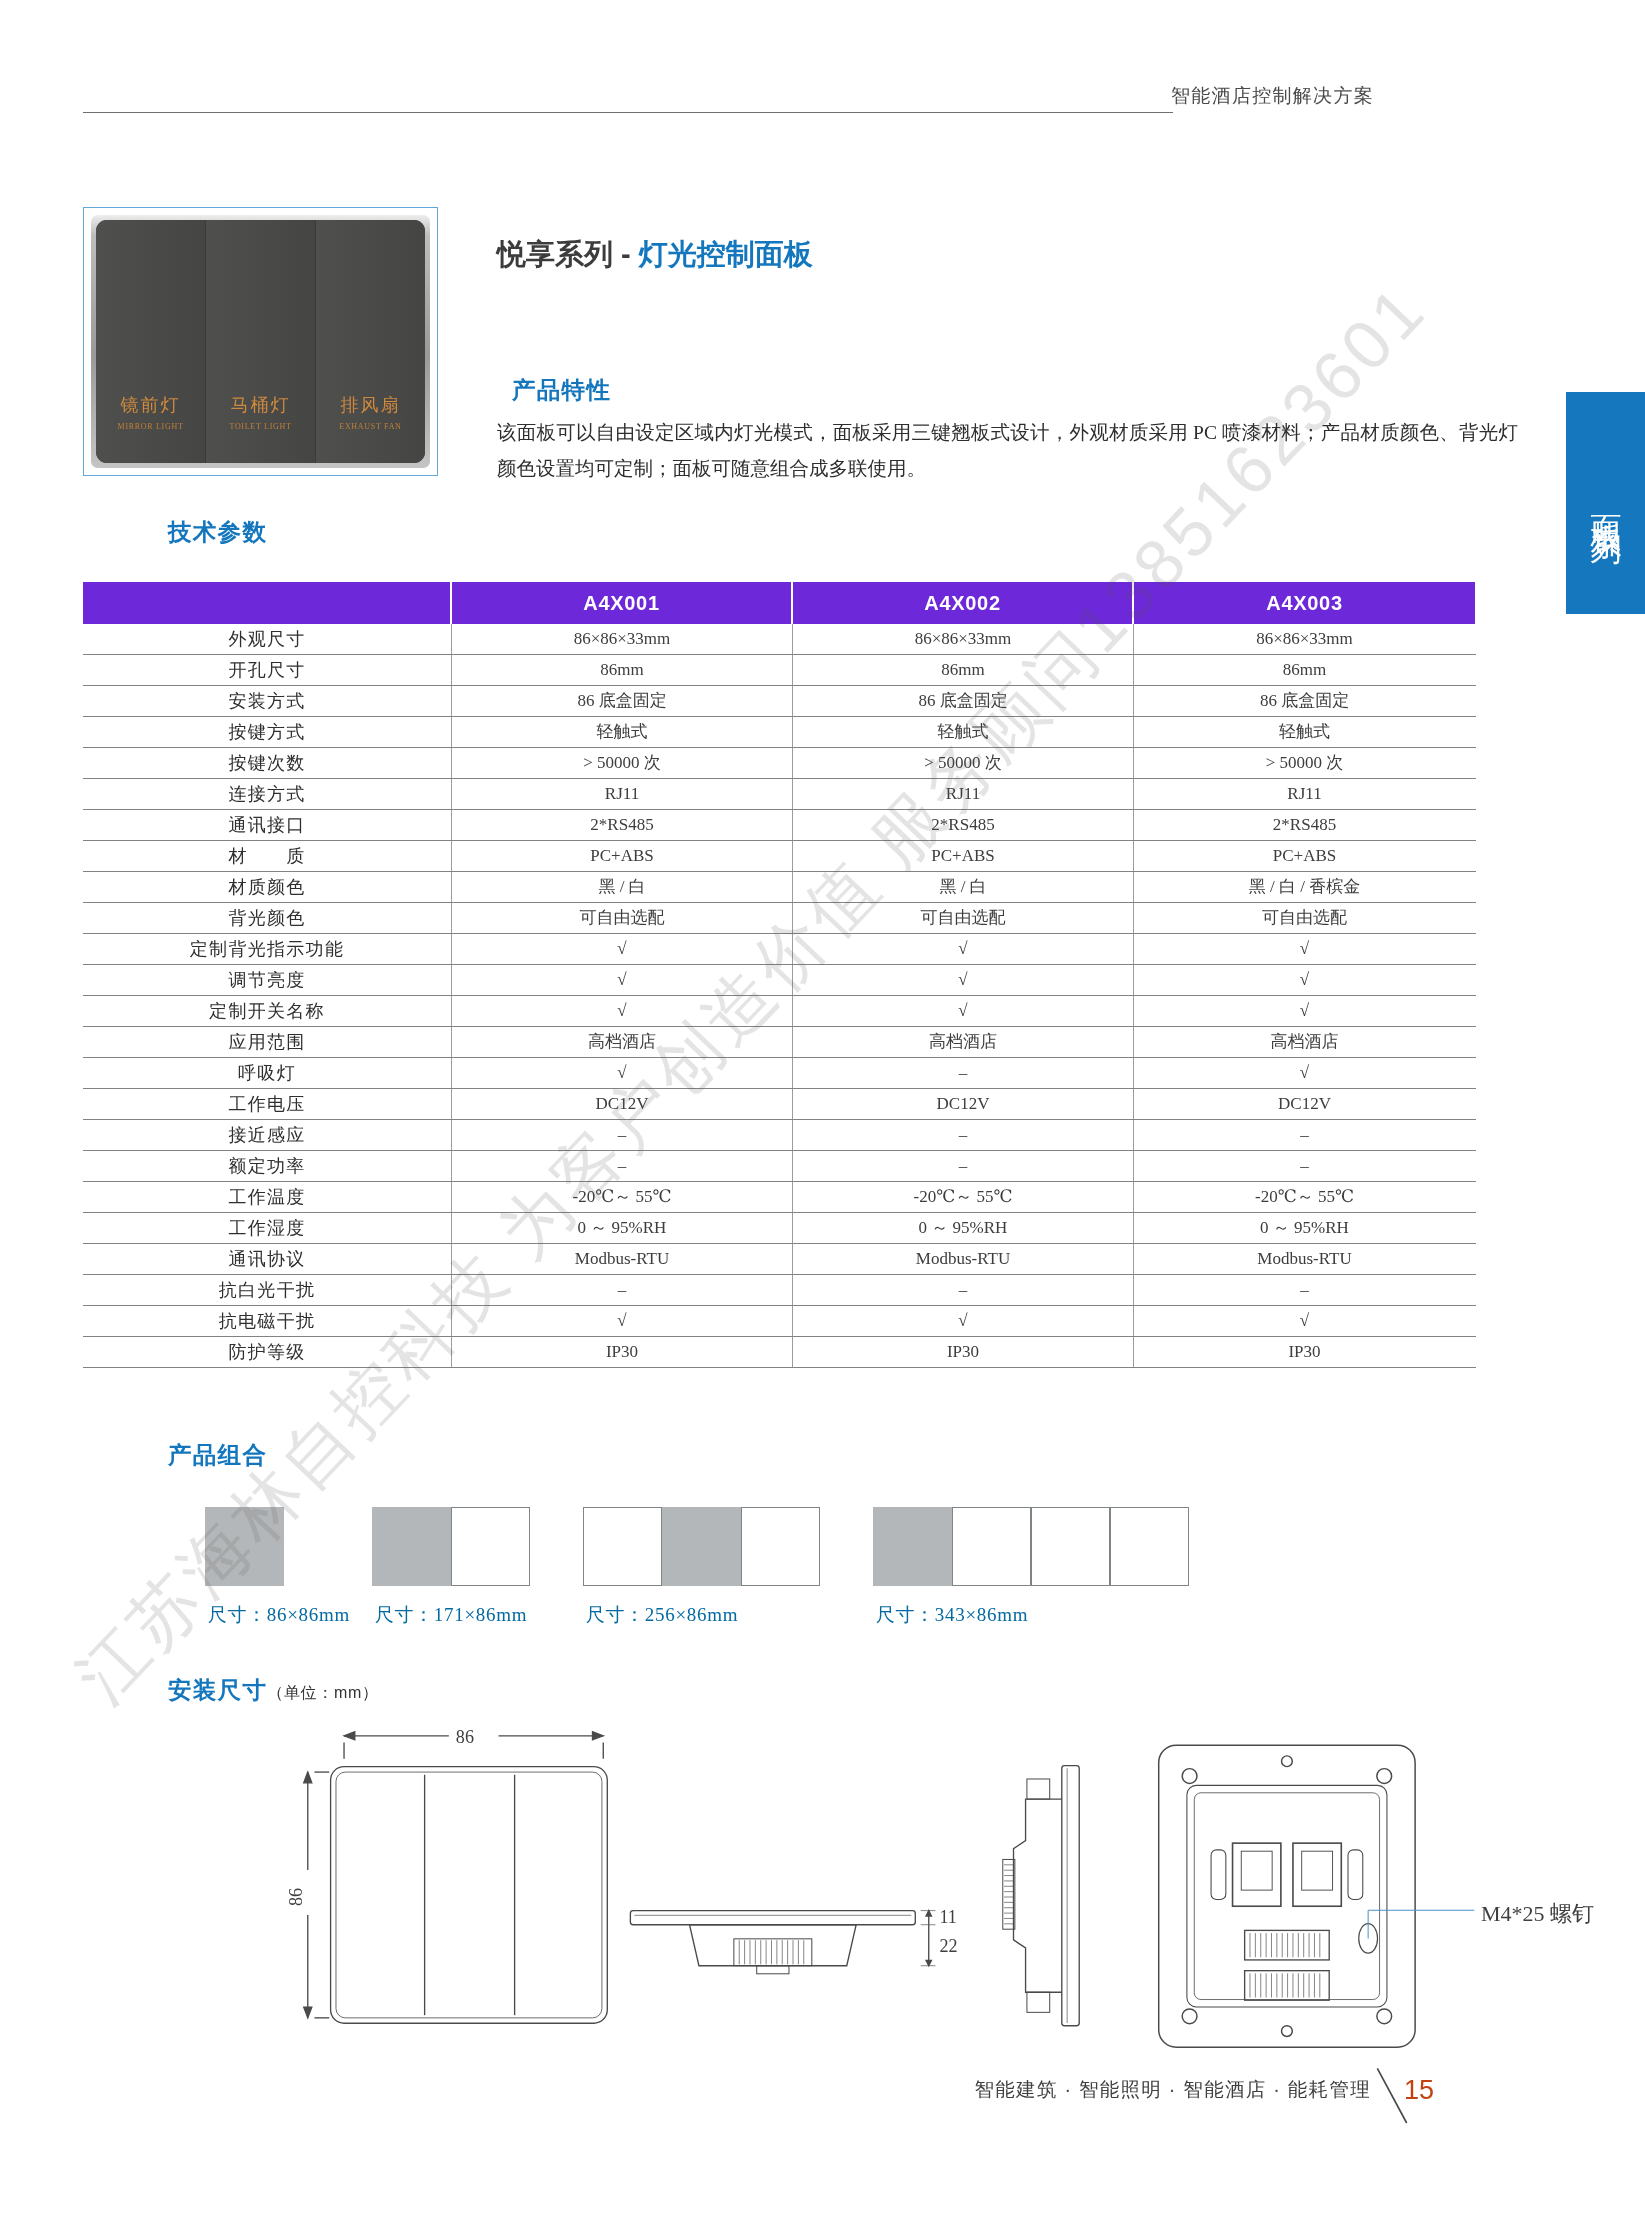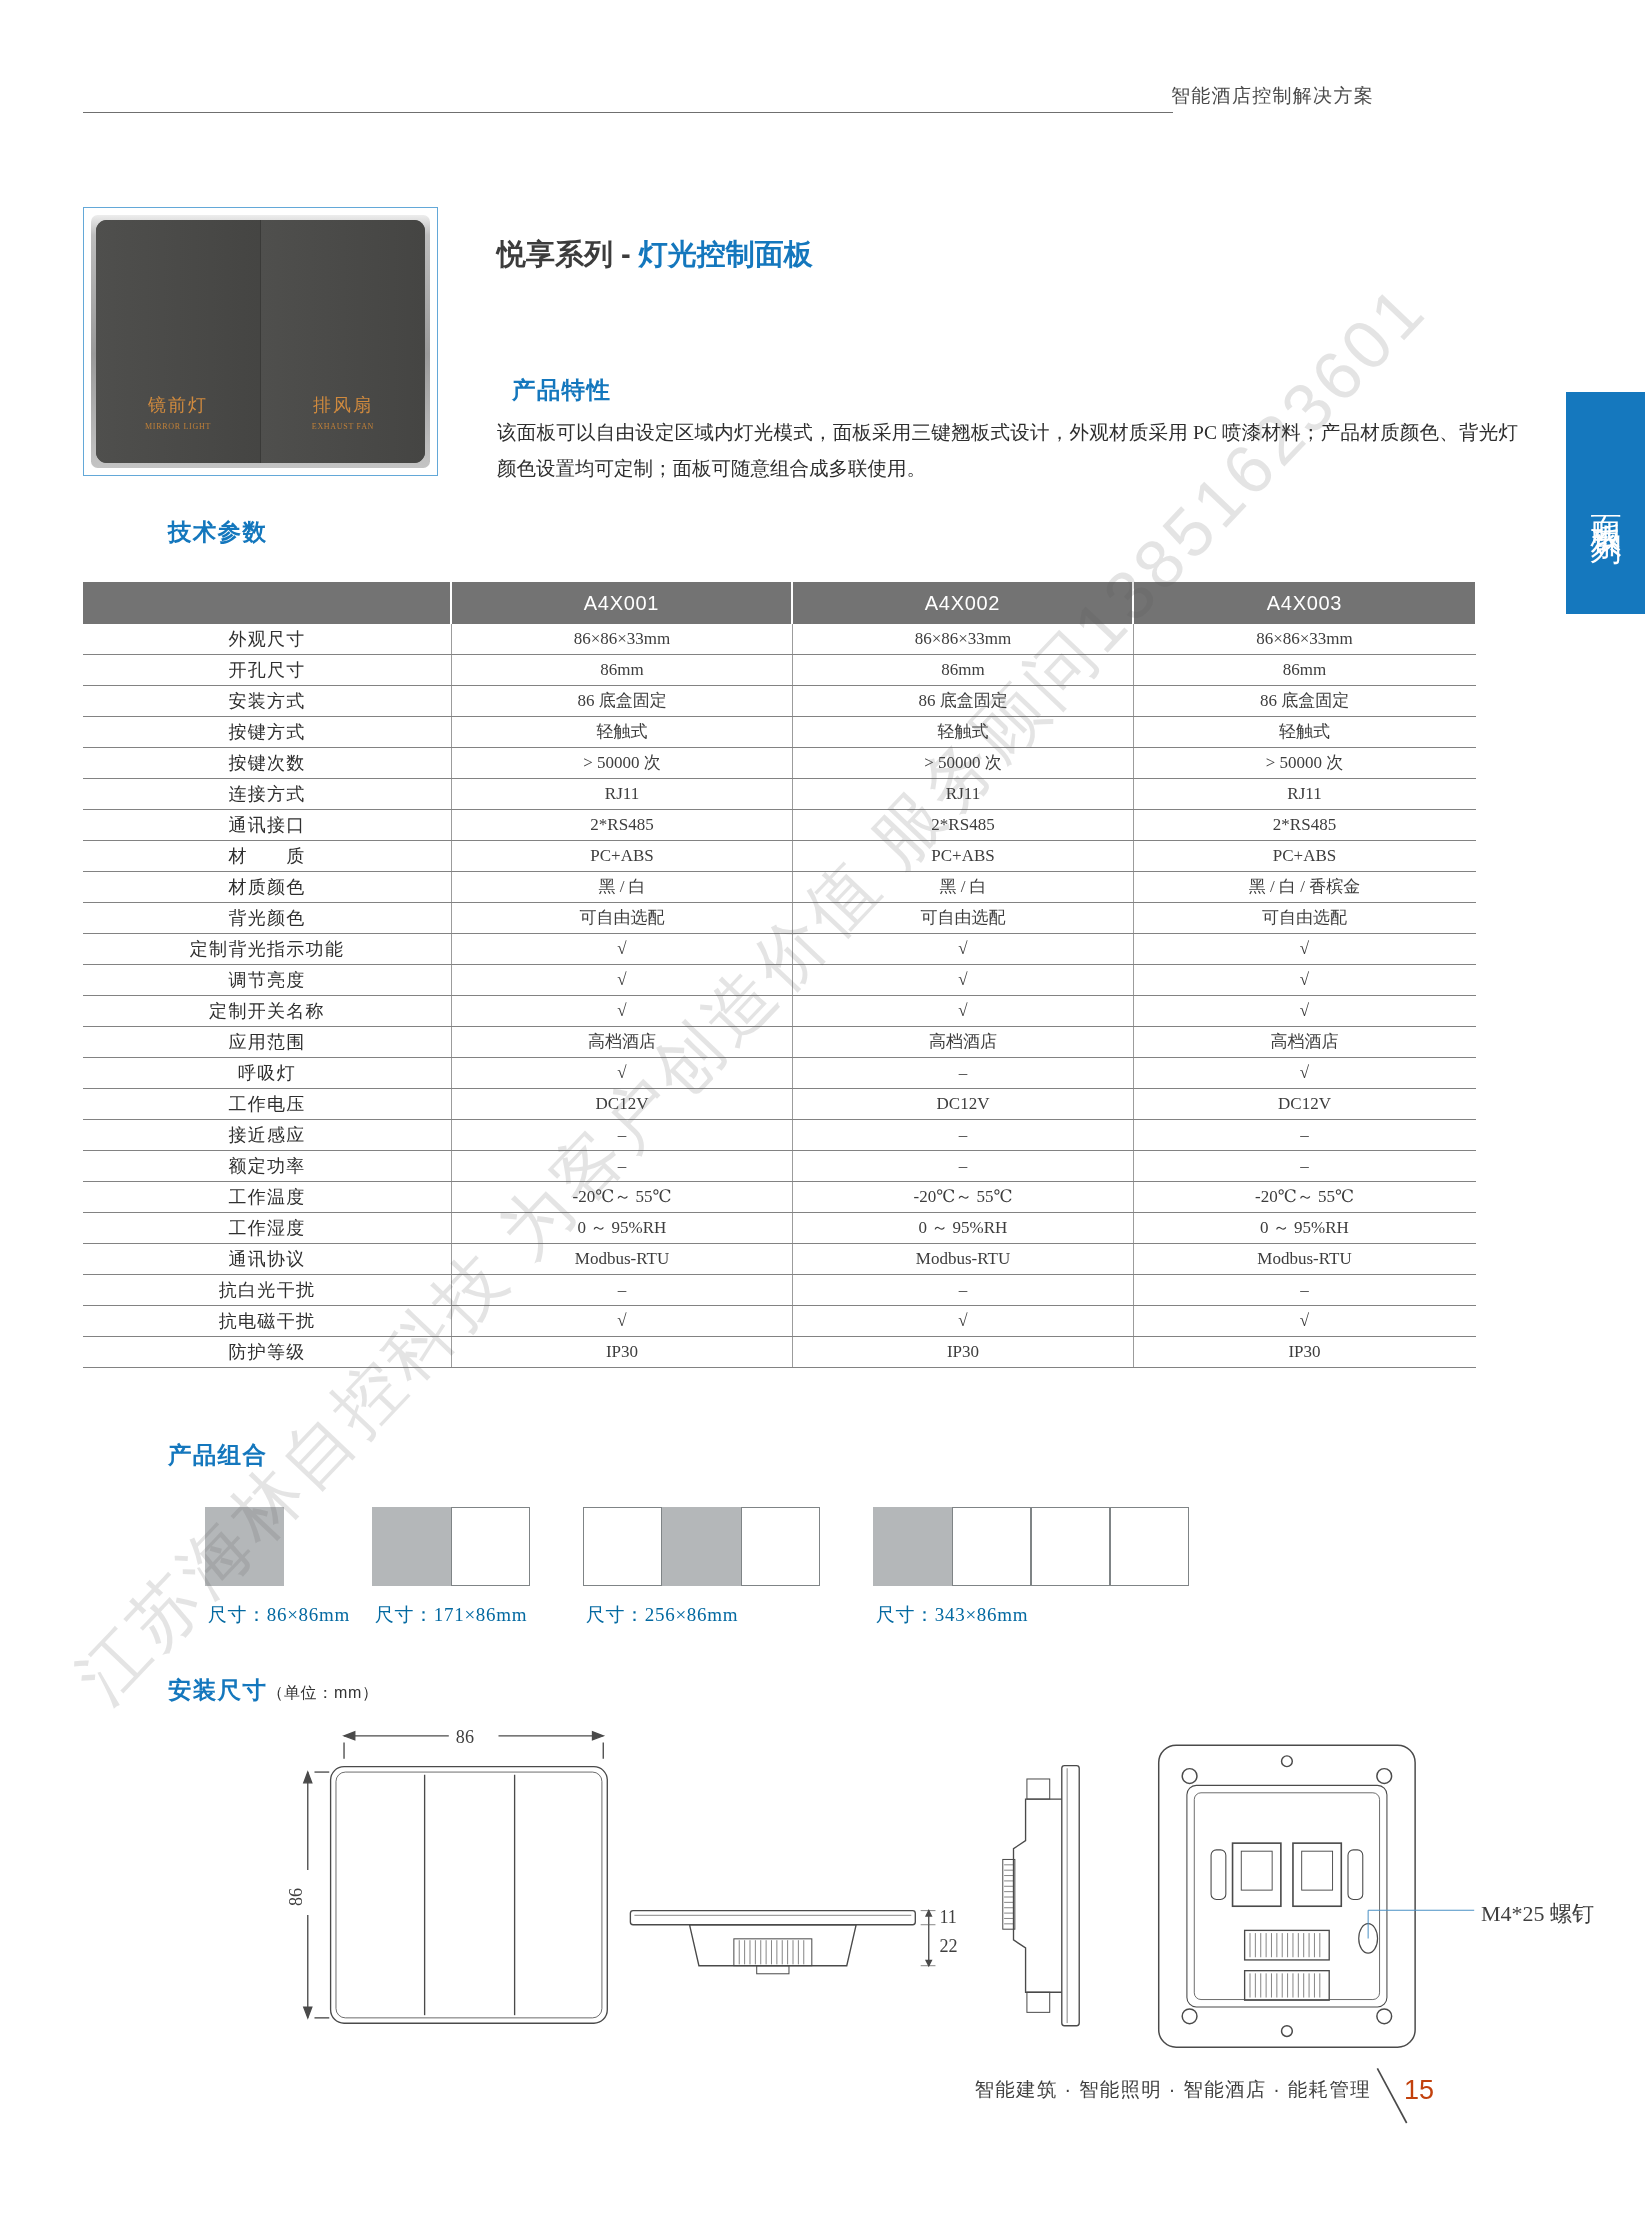--- a/index.html
+++ b/index.html
@@ -28,21 +28,21 @@
   .series-prefix{color:#3c3c3c;font-weight:600;}
   .series-name{color:#1477bd;font-weight:700;}
   .sec-heading{font-size:23.5px;color:#1477bd;font-weight:600;letter-spacing:1.3px;}
   .features-heading{left:497px;top:374px;margin-left:15px;}
   .features-text{left:497px;top:415px;width:1021px;font-size:19.5px;line-height:36px;color:#2e2e2e;text-align:justify;}
 
   
   .specs-heading{left:168px;top:516px;}
   .spec-table{left:83px;top:582px;width:1393px;}
   .thead{display:flex;height:42px;}
-  .thead-cell{flex:0 0 341px;box-sizing:border-box;background:#737373;color:#fff;font-size:20px;font-weight:400;
+  .thead-cell{flex:0 0 341px;box-sizing:border-box;background:#6d28d9;color:#fff;font-size:20px;font-weight:700;
               text-align:center;line-height:42px;border-right:2px solid #fff;letter-spacing:0.7px;}
   .thead-cell.lab{flex:0 0 369px;}
   .thead-cell:last-child{border-right:none;}
   .trow{display:flex;height:30px;border-bottom:1.3px solid #828282;}
   .tcell{box-sizing:border-box;text-align:center;line-height:30px;overflow:hidden;
          font-family:"Liberation Serif","DejaVu Serif",serif;}
   .tlabel{flex:0 0 369px;font-size:18px;color:#2f2f2f;border-right:0.7px solid #9c9c9c;letter-spacing:1.3px;}
   .tval{flex:0 0 341px;font-size:17px;color:#3d3d3d;border-right:0.7px solid #9c9c9c;}
   .tval:last-child{border-right:none;}
 
@@ -87,20 +87,26 @@
     <div class="abs header-title">智能酒店控制解决方案</div>
     <div class="abs header-rule"></div>
 
     <div class="abs product-box">
       <div class="panel-frame">
         <div class="panel-keys" id="panel-keys">
             <div class="key">
               <div class="key-label">
                 <div class="key-cn">镜前灯</div>
                 <div class="key-en">MIRROR LIGHT</div>
+              </div>
+            </div>
+            <div class="key">
+              <div class="key-label">
+                <div class="key-cn">马桶灯</div>
+                <div class="key-en">TOILET LIGHT</div>
               </div>
             </div>
             <div class="key">
               <div class="key-label">
                 <div class="key-cn">排风扇</div>
                 <div class="key-en">EXHAUST FAN</div>
               </div>
             </div>
           </div>
       </div>

